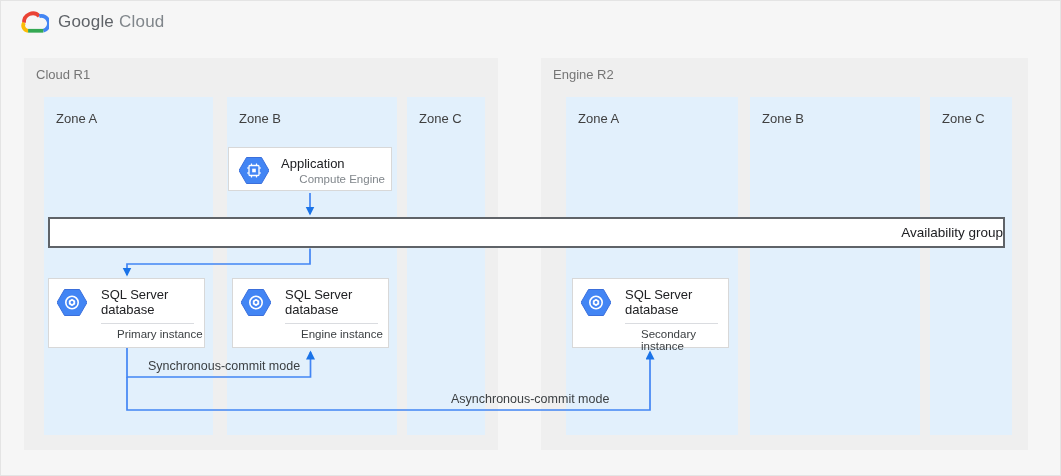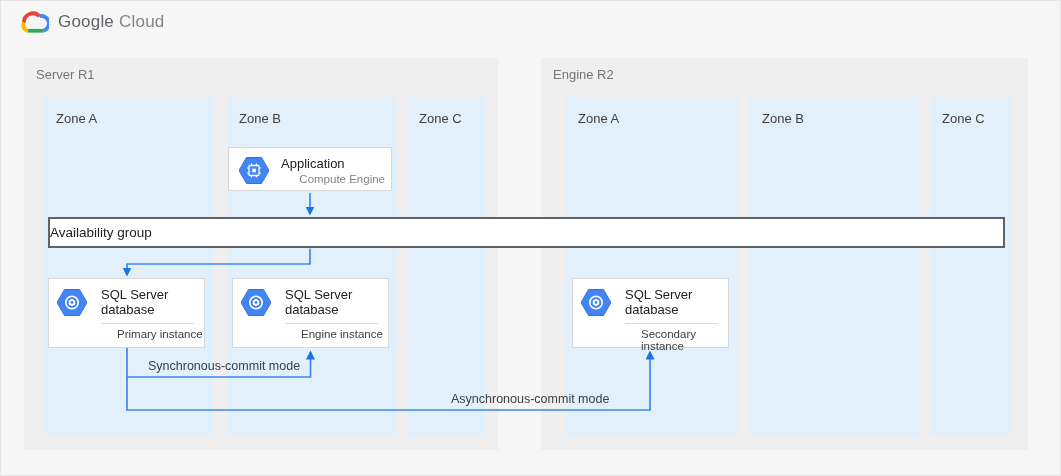--- a/index.html
+++ b/index.html
@@ -29,21 +29,21 @@
   .node .txt { position:absolute; left:52px; top:8px; right:6px; }
   .node .title { font-size:13px; line-height:15px; color:#202124; font-weight:500; }
   .node .subtitle { font-size:11.5px; color:#80868B; margin-top:2px;text-align:right; }
   .sqlnode .hex { left:8px; top:10px; }
   .sqlnode .divider { position:absolute; left:52px; right:10px; top:44px; height:1px; background:#DADCE0; }
   .sqlnode .subtitle2 { position:absolute; left:52px; top:49px; font-size:11.5px; color:#3C4043;margin-left:16px; }
   
   .ag-bar {
     position:absolute; left:48px; top:217px; width:957px; height:31px;
     background:#FFFFFF; border:2px solid #5F6368;
-    display:flex; align-items:center; justify-content:flex-start;
+    display:flex; align-items:center; justify-content:flex-end;
     font-size:13.5px; color:#202124; font-weight:500;
   }
   
   .overlay { position:absolute; left:0; top:0; width:1061px; height:476px; pointer-events:none; }
   .conn-label { position:absolute; font-size:12.5px; color:#3C4043; white-space:nowrap; }
   .sync-label { left:148px; top:359px; }
   .async-label { left:451px; top:392px; }
 </style>
 </head>
 <body>
@@ -54,21 +54,21 @@
     <svg width="31" height="25" viewBox="0 0 28 24">
       <path d="M4.9 13.2 A8.5 8.5 0 0 1 19.5 6.8" stroke="#EA4335" stroke-width="3.6" fill="none"></path>
       <path d="M4.9 13.2 A5 5 0 0 0 8.8 20.9" stroke="#FBBC05" stroke-width="3.6" fill="none"></path>
       <path d="M19.5 6.8 A7 7 0 0 1 23.4 20.9" stroke="#4285F4" stroke-width="3.6" fill="none"></path>
       <rect x="8.8" y="19.1" width="14.6" height="3.6" fill="#34A853"></rect>
     </svg>
     <span class="wordmark"><span class="g-word">Google</span><span class="c-word">Cloud</span></span>
   </div>
 
   <div class="region" style="left:24px; top:58px; width:474px; height:392px;">
-    <div class="region-label">Server R1</div>
+    <div class="region-label">Cloud R1</div>
   </div>
   <div class="zone" style="left:44px; top:97px; width:169px; height:338px;">
     <div class="zone-label">Zone A</div>
   </div>
   <div class="zone" style="left:227px; top:97px; width:170px; height:338px;">
     <div class="zone-label">Zone B</div>
   </div>
   <div class="zone" style="left:407px; top:97px; width:78px; height:338px;">
     <div class="zone-label">Zone C</div>
   </div>

